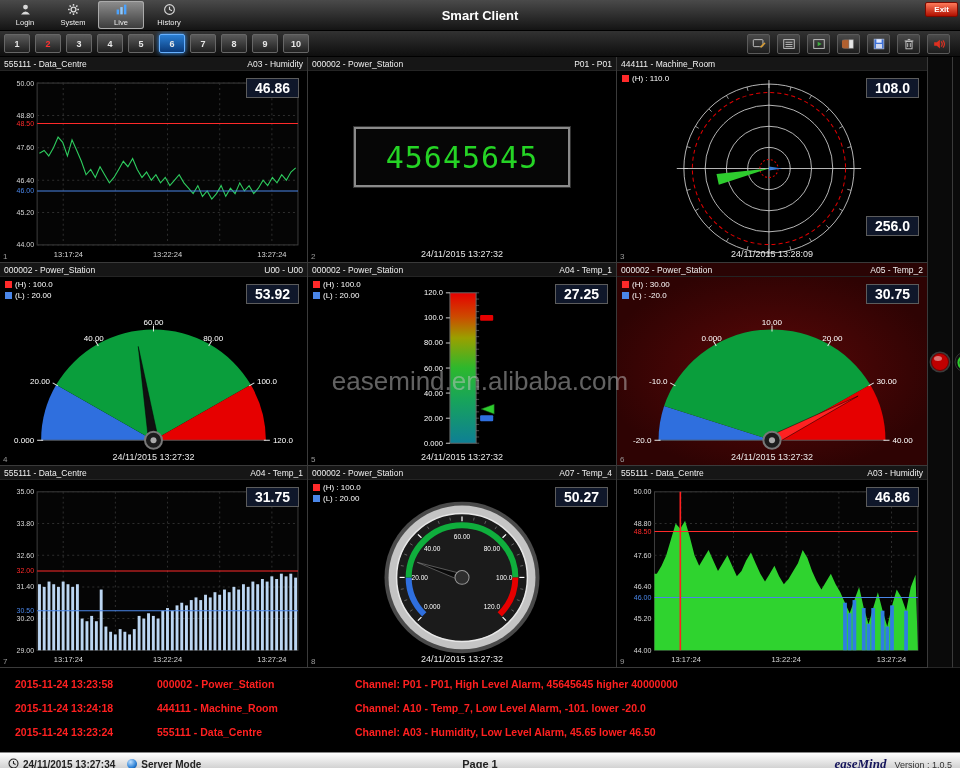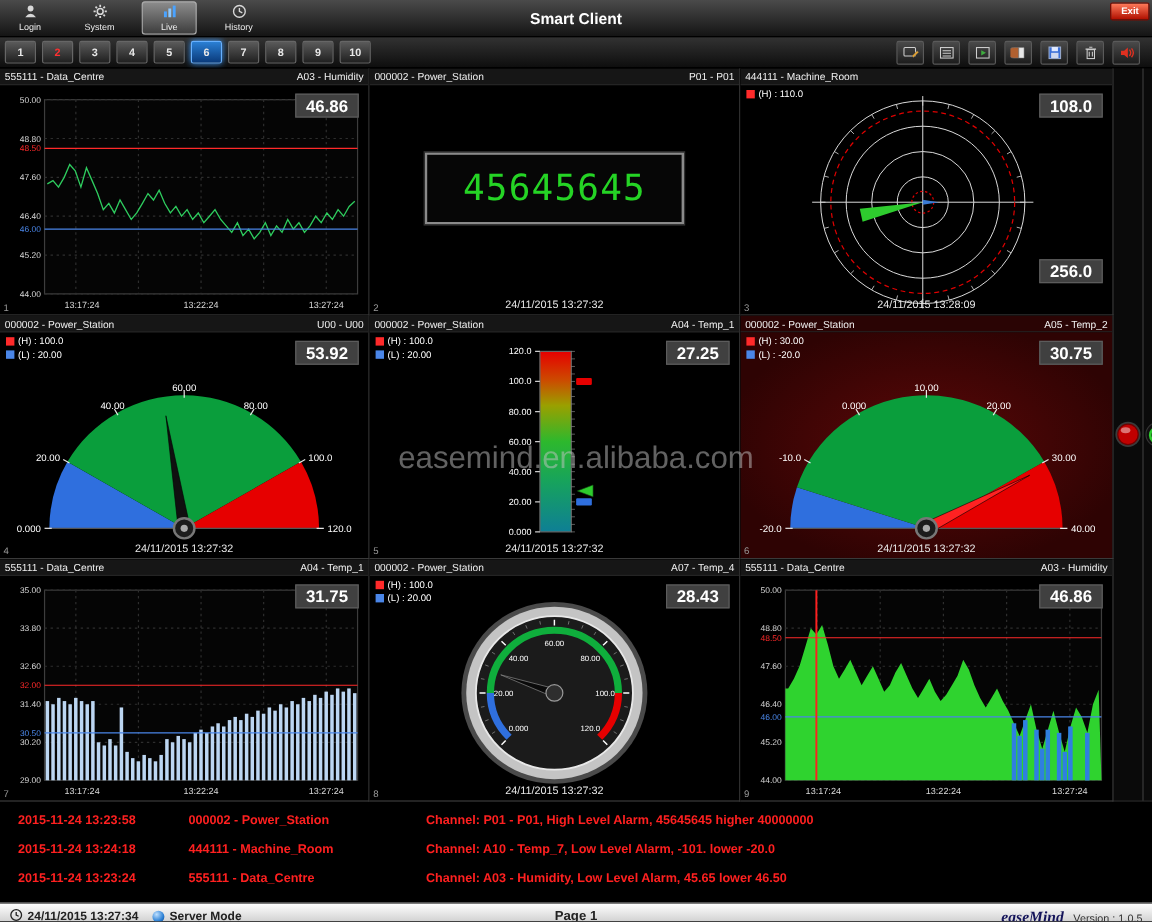--- a/index.html
+++ b/index.html
@@ -3,21 +3,21 @@
 <meta charset="utf-8">
 <style>
   html,body{margin:0;padding:0;background:#222;}
   #app{position:relative;width:960px;height:768px;background:#000;overflow:hidden;
        font-family:"Liberation Sans",sans-serif;-webkit-font-smoothing:antialiased;}
   svg text{font-family:"Liberation Sans",sans-serif;}
 
   
   .topbar{position:relative;height:30px;background:linear-gradient(#4a4a4a,#141414);
           display:flex;align-items:stretch;border-bottom:1px solid #000;}
-  .nav{display:flex;gap:12px;padding:1px 2px;z-index:2;text-align:center;}
+  .nav{display:flex;gap:2px;padding:1px 2px;z-index:2;text-align:center;}
   .navbtn{width:46px;display:flex;flex-direction:column;align-items:center;justify-content:center;
           color:#eee;font-size:7.5px;border-radius:3px;cursor:pointer;}
   .navbtn svg{width:13px;height:13px;}
   .navbtn.active{background:linear-gradient(#8f8f8f,#3a3a3a);box-shadow:inset 0 0 0 1px #aaa;}
   .title{position:absolute;left:0;right:0;top:0;bottom:0;display:flex;align-items:center;
          justify-content:center;color:#fff;font-size:13px;font-weight:bold;pointer-events:none;}
   .exit{position:absolute;top:2px;right:2px;background:linear-gradient(#ff7a5a,#b01000);
         color:#fff;font-size:8px;font-weight:bold;padding:2px 8px;border-radius:2px;
         border:1px solid #7a0a00;z-index:3;cursor:pointer;}
 
@@ -41,21 +41,21 @@
          background:#000;overflow:hidden;}
   .phead{height:13px;display:flex;justify-content:space-between;align-items:center;padding:0 4px;
          font-size:8.5px;color:#f0f0f0;background:#161616;border-bottom:1px solid #242424;}
   .pbody{position:relative;height:calc(100% - 14px);}
   .pbody > svg{position:absolute;left:0;top:0;width:100%;height:100%;}
   .panel.alarm-bg .pbody{background:radial-gradient(ellipse at center,#5c0808 0%,#2e0303 78%);}
   .panel.alarm-bg .phead{background:#2a0404;}
   .legend{position:absolute;top:3px;left:5px;z-index:2;}
   .lrow{display:flex;align-items:center;font-size:8px;color:#fff;margin-bottom:2px;}
   .swatch{width:7px;height:7px;margin-right:3px;display:inline-block;}
-  .badge{position:absolute;top:7px;right:8px;background:#404040;border:1px solid #5c5c5c;color:#fff;
+  .badge{position:absolute;top:7px;right:8px;background:#0f172a;border:1px solid #5c5c5c;color:#fff;
          font-size:14px;font-weight:bold;padding:1px 8px;z-index:2;}
   .badge.bottom{top:auto;bottom:26px;}
   .tstamp{position:absolute;bottom:3px;left:0;right:0;text-align:center;font-size:9px;color:#e8e8e8;z-index:2;}
   .pnum{position:absolute;bottom:1px;left:3px;font-size:8px;color:#9a9a9a;z-index:2;}
   .digital{position:absolute;left:46px;right:46px;top:56px;height:56px;display:flex;align-items:center;
            justify-content:center;border:2px solid #8a8a8a;outline:1px solid #333;background:#060606;
            font-family:"DejaVu Sans Mono",monospace;font-size:30px;letter-spacing:1px;z-index:2;}
 
   
   .sidebar{grid-column:4;grid-row:1/4;display:flex;flex-direction:row;background:#0a0a0a;}
@@ -681,21 +681,21 @@
           <div class="legend">
             <div class="lrow">
               <span class="swatch" style="background: rgb(255, 42, 42);"></span>
               <span>(H) : 100.0</span>
             </div>
             <div class="lrow">
               <span class="swatch" style="background: rgb(74, 134, 232);"></span>
               <span>(L) : 20.00</span>
             </div>
           </div>
-          <div class="badge">28.43</div>
+          <div class="badge">50.27</div>
           <div class="tstamp">24/11/2015 13:27:32</div>
           <div class="pnum">8</div>
         </div>
       </div>
       <div class="panel">
         <div class="phead">
           <span>555111 - Data_Centre</span>
           <span>A03 - Humidity</span>
         </div>
         <div class="pbody">

